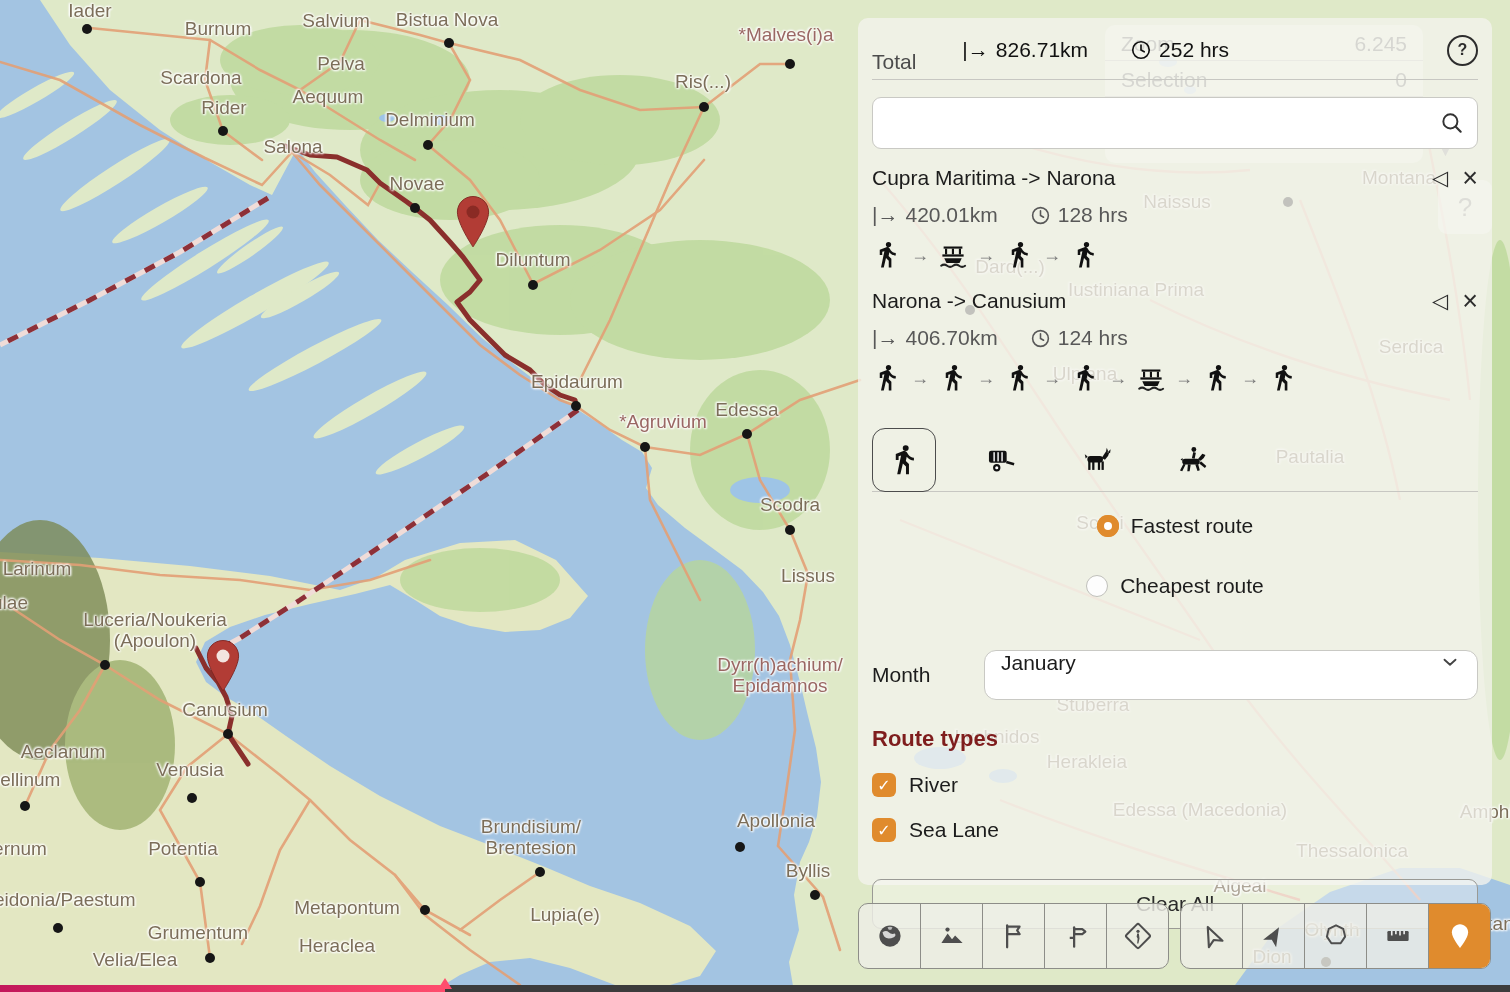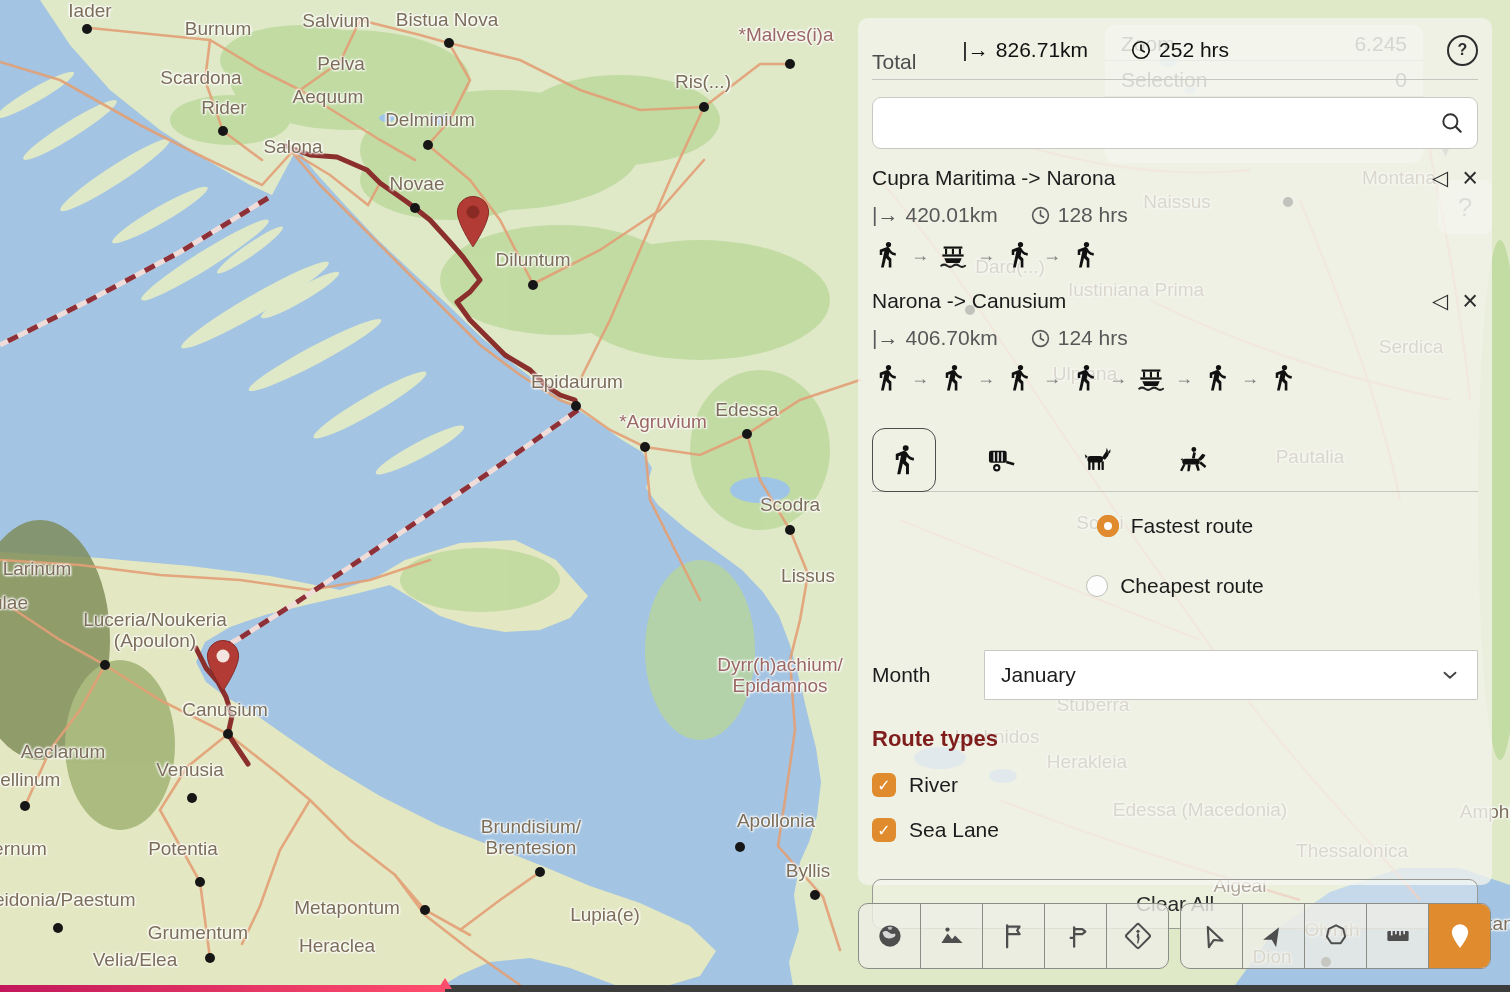--- a/index.html
+++ b/index.html
@@ -48,22 +48,22 @@
   .mode{width:62px;height:62px;display:flex;align-items:center;justify-content:center;border-radius:13px;cursor:pointer;}
   .mode.sel{border:1.5px solid #4c4c4c;}
   .radios{display:flex;align-items:center;gap:36px;padding-top:22px;border-top:1px solid #c7c7c2;flex-direction:column;}
   .radio-item{display:flex;align-items:center;gap:12px;font-size:21px;color:#1c1c1c;cursor:pointer;}
   .rdot{width:22px;height:22px;border-radius:50%;box-sizing:border-box;}
   .rdot.on{background:#e08b2d;border:none;box-shadow:inset 0 0 0 7px #e08b2d;position:relative;}
   .rdot.on::after{content:"";position:absolute;left:7px;top:7px;width:8px;height:8px;background:#fff;border-radius:50%;}
   .rdot.off{background:#fdfdfd;border:1.5px solid #c0c0bb;}
   .monthrow{display:flex;align-items:center;margin-top:52px;}
   .monthlab{font-size:21px;width:112px;color:#1c1c1c;}
-  .selectbox{flex:1;height:48px;background:#fff;border:1px solid #c9c9c4;border-radius:1px;
-    display:flex;align-items:center;padding:0 16px;font-size:21px;color:#1c1c1c;cursor:pointer;}
+  .selectbox{flex:1;height:48px;background:#fff;border:1px solid #c9c9c4;border-radius:12px;
+    display:flex;align-items:flex-start;padding:0 16px;font-size:21px;color:#1c1c1c;cursor:pointer;}
   .selectbox .chev{margin-left:auto;}
   .rtypes-h{font-size:22px;font-weight:bold;color:#7f1d1d;margin-top:26px;}
   .cbrow{display:flex;align-items:center;gap:13px;margin-top:21px;font-size:21px;color:#1c1c1c;}
   .cb{width:24px;height:24px;border-radius:6px;background:#e08b2d;color:#fff;display:flex;
     align-items:center;justify-content:center;font-size:16px;font-weight:bold;cursor:pointer;}
   .clearbtn{margin-top:37px;height:48px;border:1px solid #9a9a95;border-radius:9px;background:rgba(250,250,247,.4);
     display:flex;align-items:center;justify-content:center;font-size:21px;color:#2a2a2a;cursor:pointer;}
   
   .tbar{position:absolute;z-index:3;top:903px;height:64px;display:flex;border:1px solid #8d8d88;
     border-radius:10px;overflow:hidden;background:rgba(238,238,231,.82);}
@@ -266,21 +266,21 @@
       <div class="mlab" style="left: 190px; top: 769px;">Venusia</div>
       <div class="mlab" style="left: 25px; top: 779px;">bellinum</div>
       <div class="mlab" style="left: 20px; top: 848px;">ernum</div>
       <div class="mlab" style="left: 183px; top: 848px;">Potentia</div>
       <div class="mlab" style="left: 60px; top: 899px;">seidonia/Paestum</div>
       <div class="mlab" style="left: 198px; top: 932px;">Grumentum</div>
       <div class="mlab" style="left: 135px; top: 959px;">Velia/Elea</div>
       <div class="mlab" style="left: 347px; top: 907px;">Metapontum</div>
       <div class="mlab" style="left: 332px; top: 945px; padding-left: 10px;">Heraclea</div>
       <div class="mlab" style="left: 531px; top: 837px;">Brundisium/<div>Brentesion</div></div>
-      <div class="mlab" style="left: 565px; top: 914px; margin-left: 40px;">Lupia(e)</div>
+      <div class="mlab" style="left: 565px; top: 914px;">Lupia(e)</div>
       <div class="mlab" style="left: 776px; top: 820px;">Apollonia</div>
       <div class="mlab" style="left: 808px; top: 870px;">Byllis</div>
       <div class="mlab" style="left: 1399px; top: 177px;">Montana</div>
       <div class="mlab" style="left: 1177px; top: 201px;">Naissus</div>
       <div class="mlab" style="left: 1010px; top: 266px;">Dard(...)</div>
       <div class="mlab" style="left: 1136px; top: 289px;">Iustiniana Prima</div>
       <div class="mlab" style="left: 1411px; top: 346px;">Serdica</div>
       <div class="mlab" style="left: 1085px; top: 373px;">Ulpiana</div>
       <div class="mlab" style="left: 1310px; top: 456px;">Pautalia</div>
       <div class="mlab" style="left: 1100px; top: 522px;">Scupi</div>

